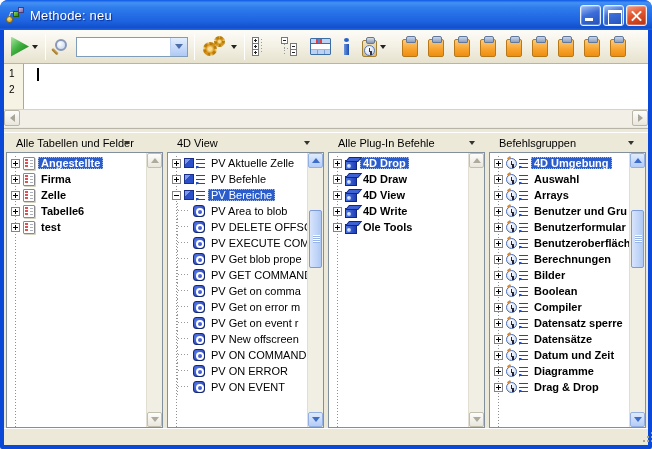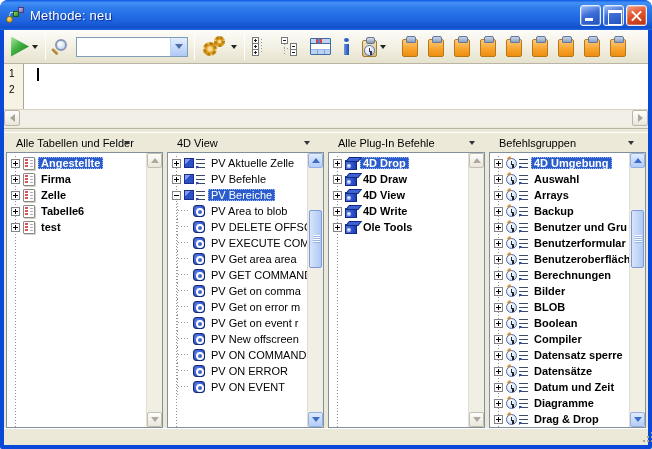--- a/index.html
+++ b/index.html
@@ -336,21 +336,21 @@
                 <span class="lbl">PV DELETE OFFSC</span>
               </div>
               <div class="row lvl2">
                 <span class="stub"></span>
                 <span class="ic-command"></span>
                 <span class="lbl">PV EXECUTE COM</span>
               </div>
               <div class="row lvl2">
                 <span class="stub"></span>
                 <span class="ic-command"></span>
-                <span class="lbl">PV Get area area</span>
+                <span class="lbl">PV Get blob prope</span>
               </div>
               <div class="row lvl2">
                 <span class="stub"></span>
                 <span class="ic-command"></span>
                 <span class="lbl">PV GET COMMAND</span>
               </div>
               <div class="row lvl2">
                 <span class="stub"></span>
                 <span class="ic-command"></span>
                 <span class="lbl">PV Get on comma</span>
@@ -465,26 +465,20 @@
               <div class="row bold">
                 <span class="exp plus"></span>
                 <span class="ic-clock"></span>
                 <span class="ic-list"></span>
                 <span class="lbl">Arrays</span>
               </div>
               <div class="row bold">
                 <span class="exp plus"></span>
                 <span class="ic-clock"></span>
                 <span class="ic-list"></span>
-                <span class="lbl">Backup</span>
-              </div>
-              <div class="row bold">
-                <span class="exp plus"></span>
-                <span class="ic-clock"></span>
-                <span class="ic-list"></span>
                 <span class="lbl">Benutzer und Gru</span>
               </div>
               <div class="row bold">
                 <span class="exp plus"></span>
                 <span class="ic-clock"></span>
                 <span class="ic-list"></span>
                 <span class="lbl">Benutzerformular</span>
               </div>
               <div class="row bold">
                 <span class="exp plus"></span>
@@ -496,26 +490,20 @@
                 <span class="exp plus"></span>
                 <span class="ic-clock"></span>
                 <span class="ic-list"></span>
                 <span class="lbl">Berechnungen</span>
               </div>
               <div class="row bold">
                 <span class="exp plus"></span>
                 <span class="ic-clock"></span>
                 <span class="ic-list"></span>
                 <span class="lbl">Bilder</span>
-              </div>
-              <div class="row bold">
-                <span class="exp plus"></span>
-                <span class="ic-clock"></span>
-                <span class="ic-list"></span>
-                <span class="lbl">BLOB</span>
               </div>
               <div class="row bold">
                 <span class="exp plus"></span>
                 <span class="ic-clock"></span>
                 <span class="ic-list"></span>
                 <span class="lbl">Boolean</span>
               </div>
               <div class="row bold">
                 <span class="exp plus"></span>
                 <span class="ic-clock"></span>

